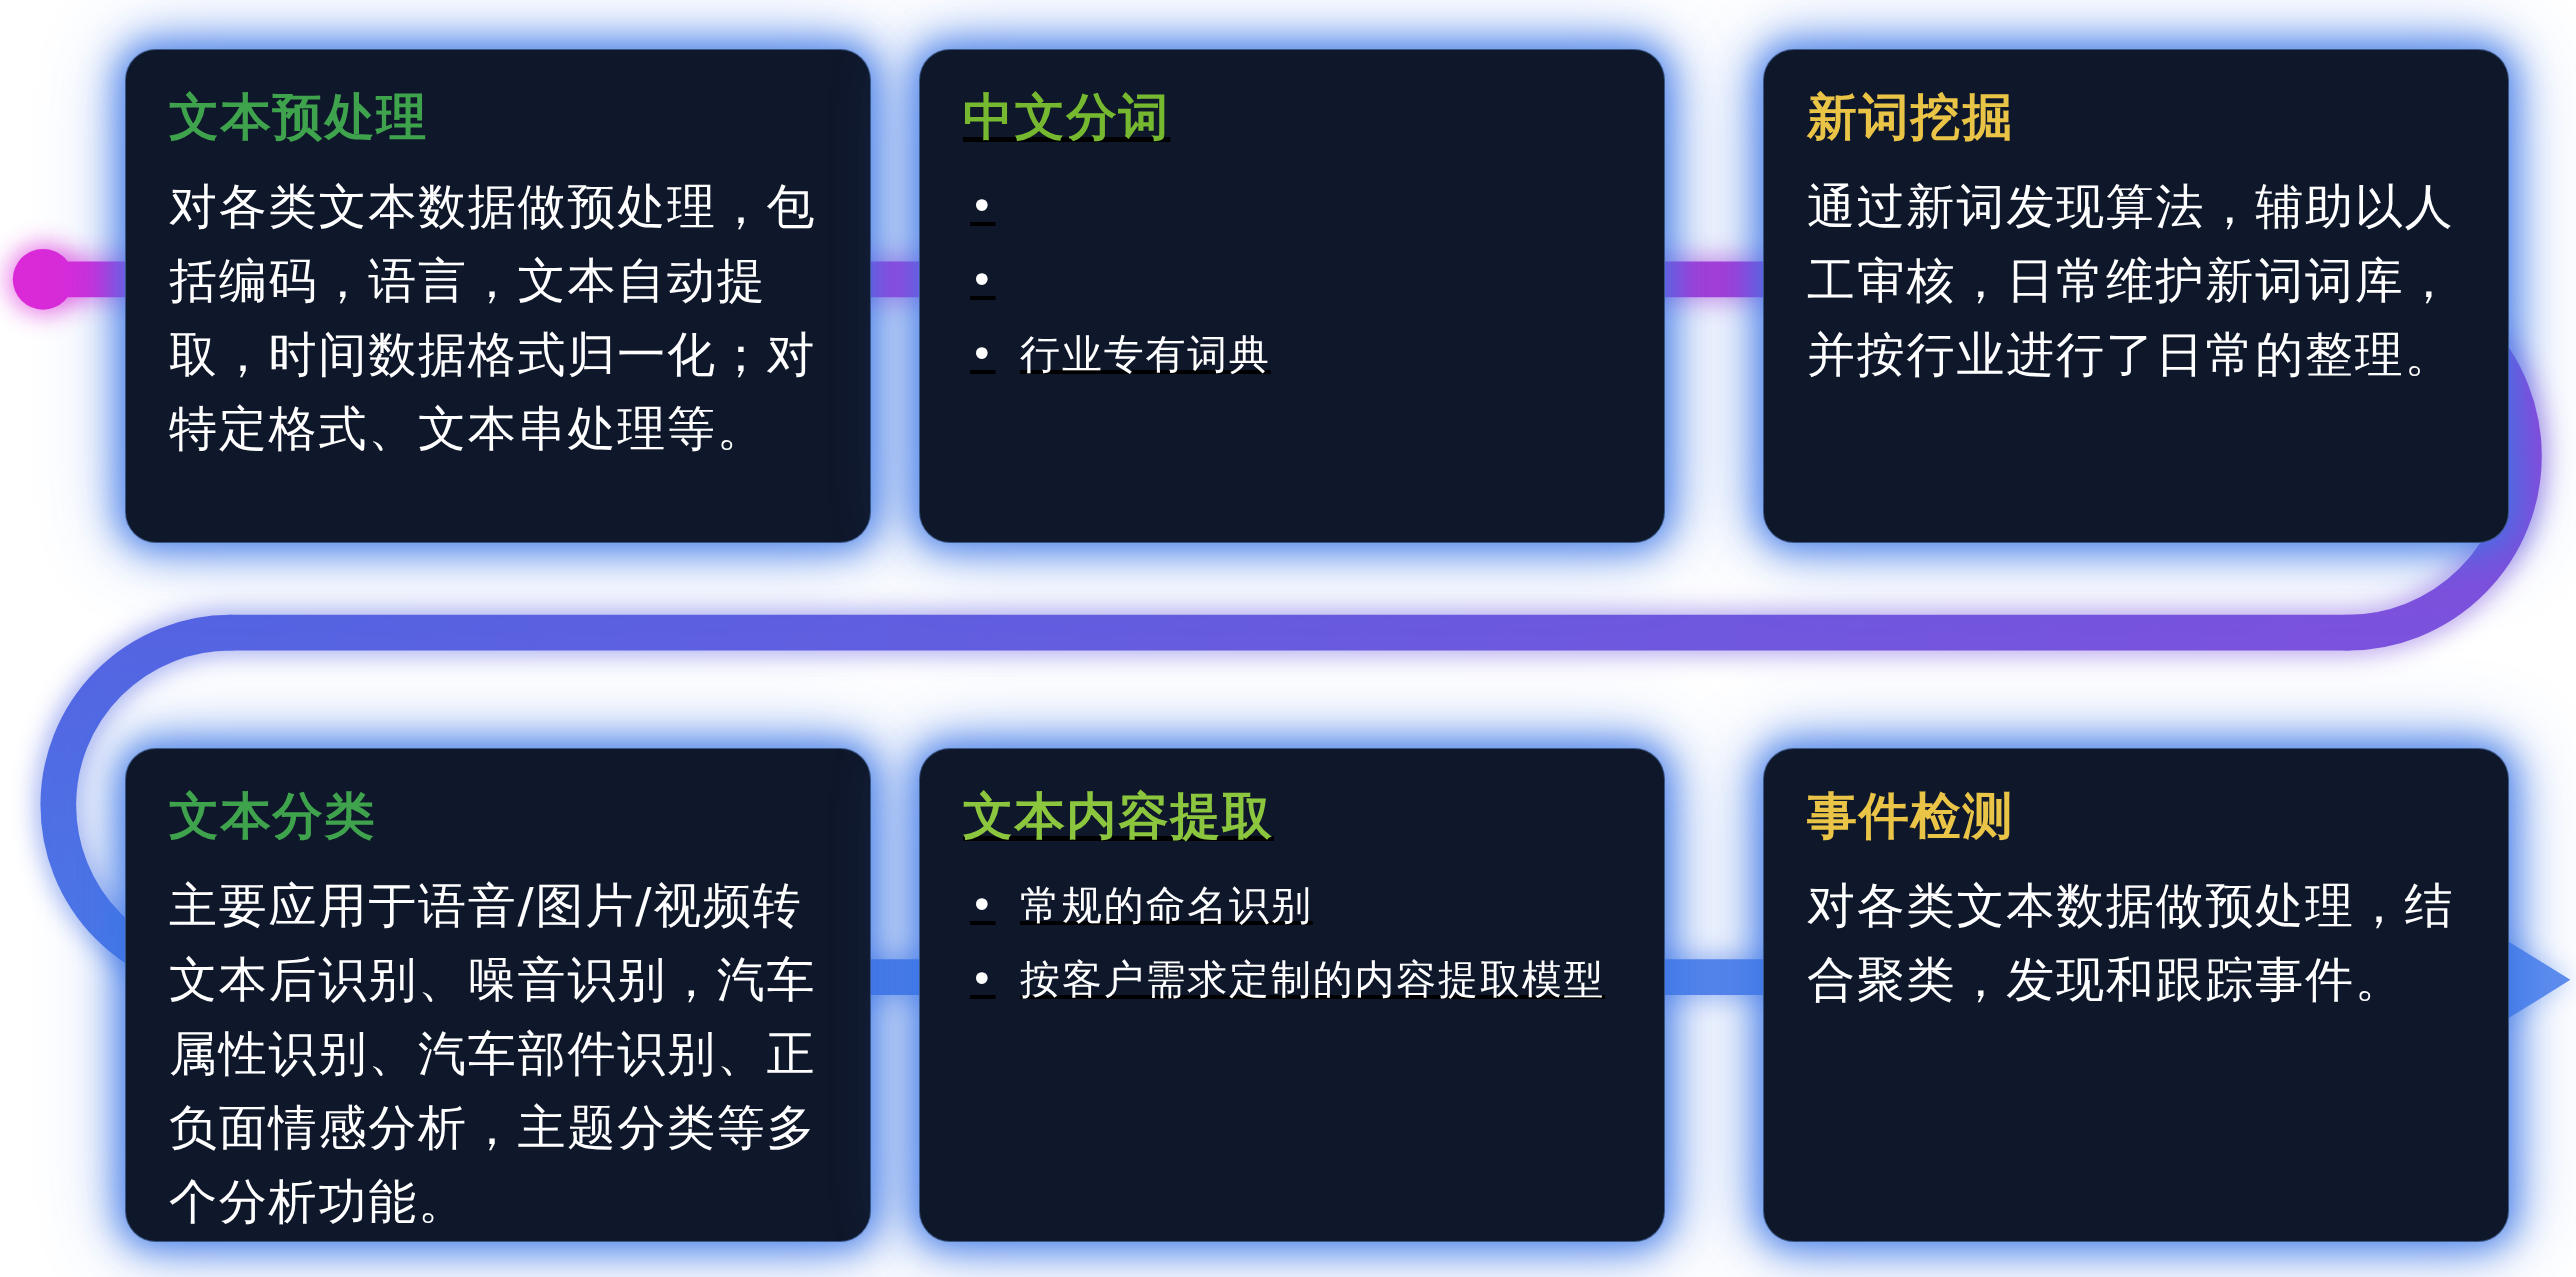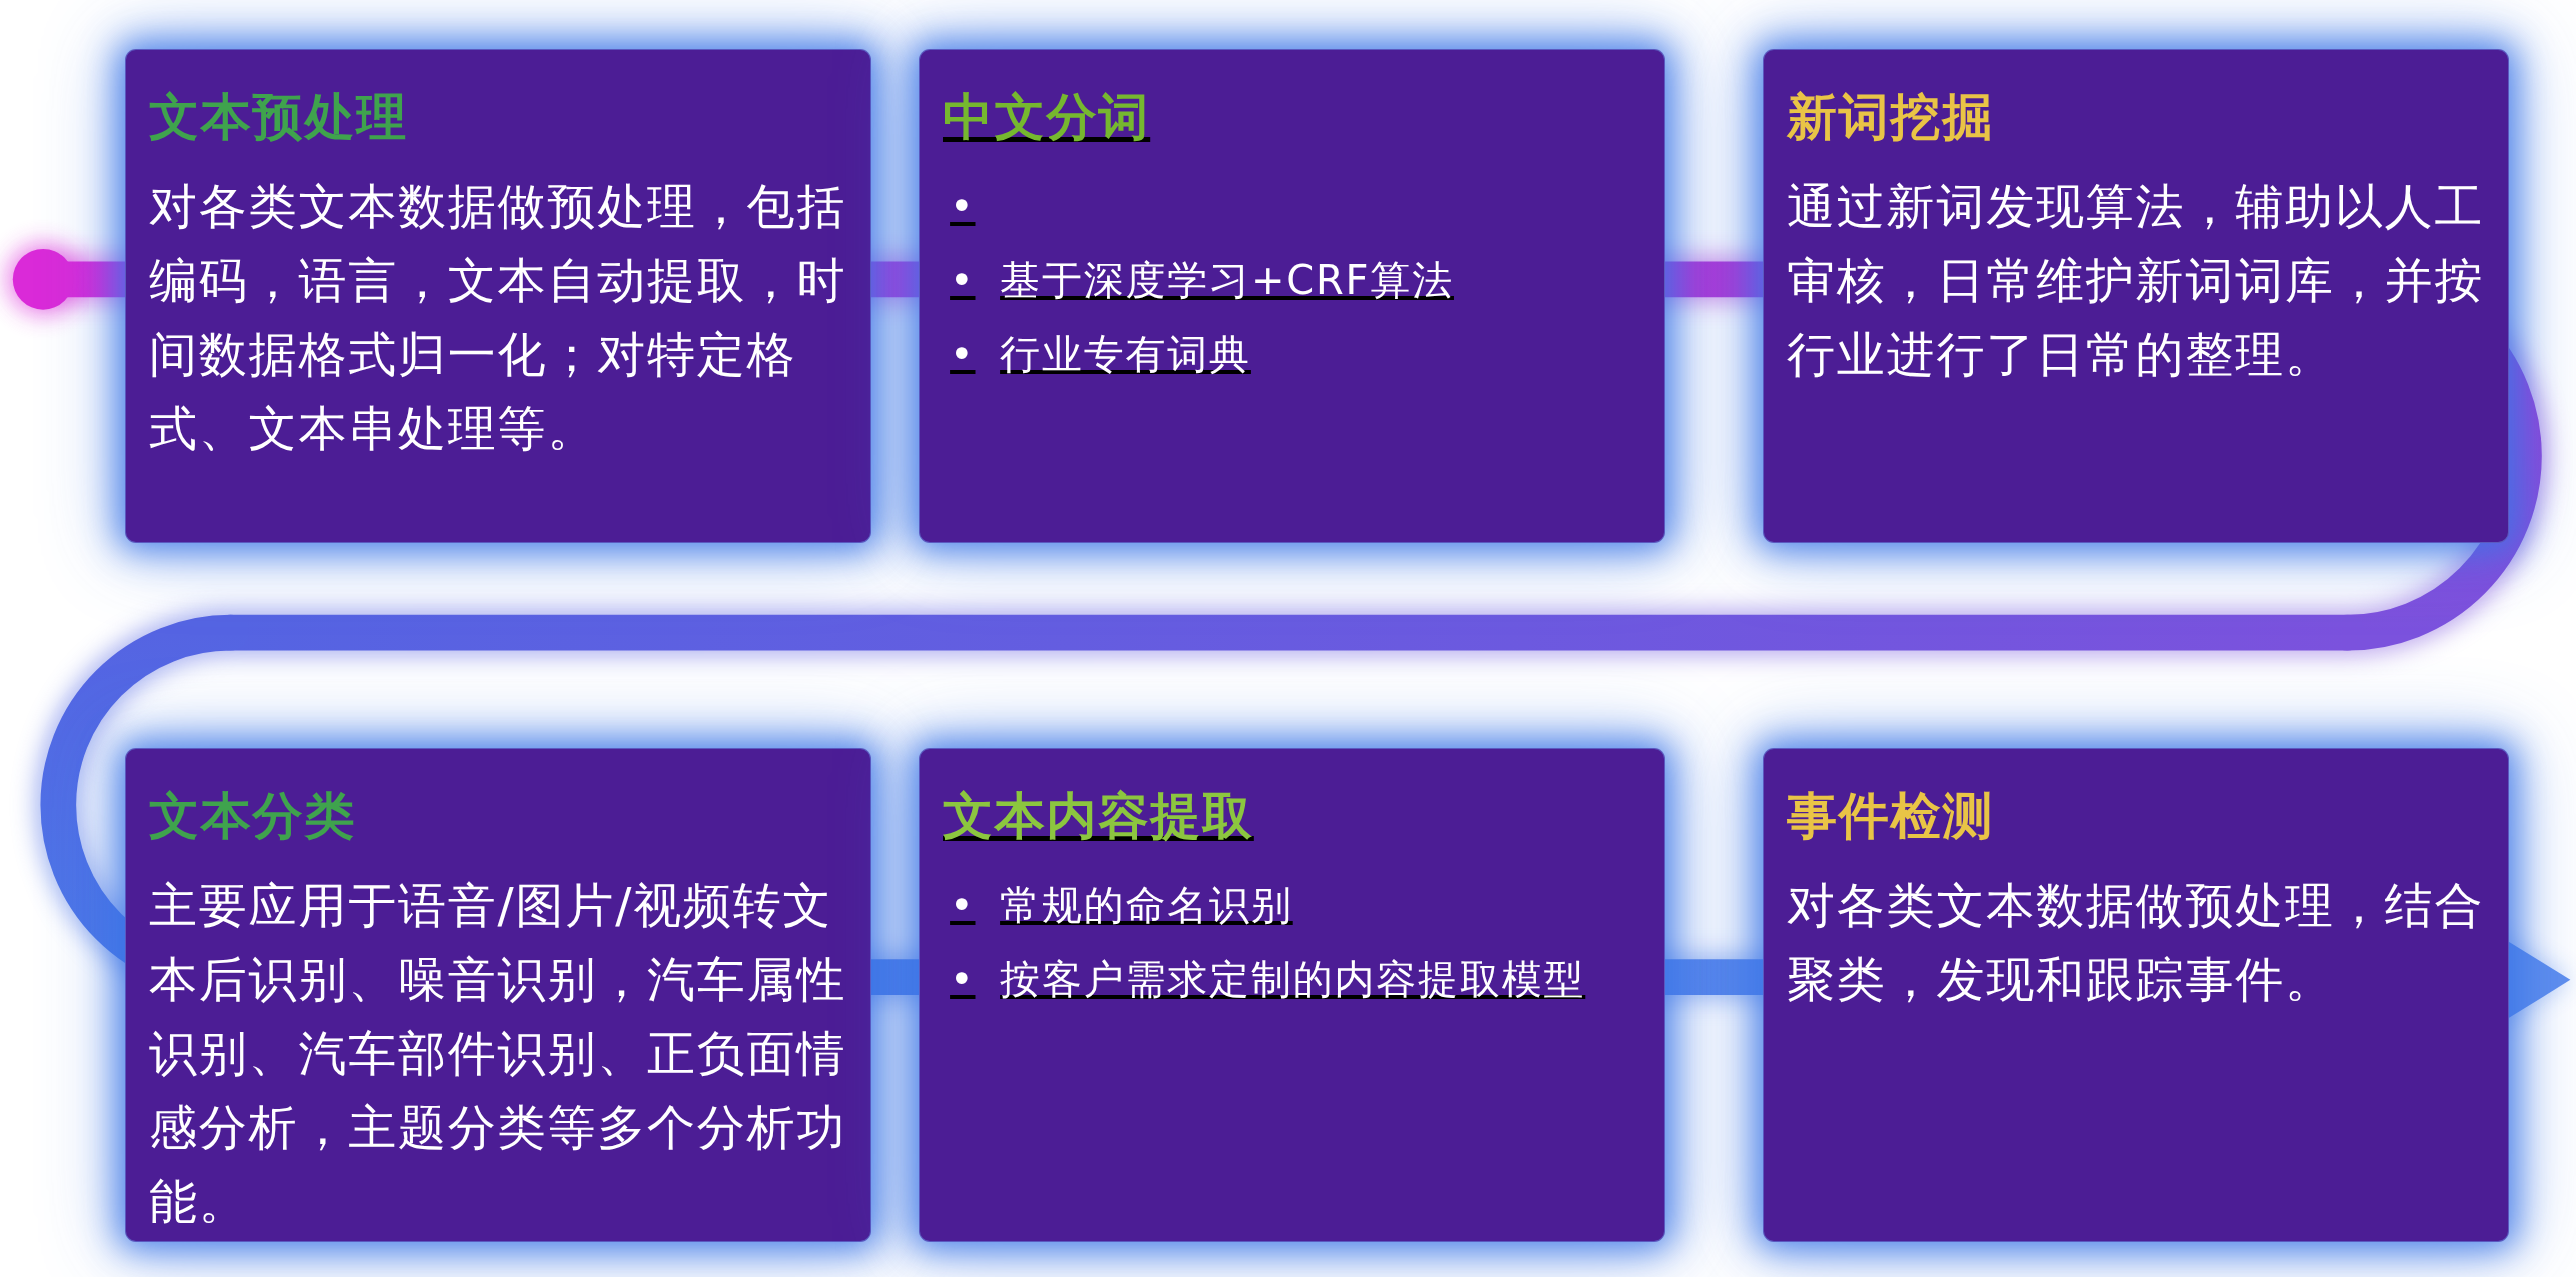--- a/index.html
+++ b/index.html
@@ -19,24 +19,24 @@
     position: absolute;
     left: 0;
     top: 0;
     z-index: 0;
   }
   .card {
     position: absolute;
     width: 746px;
     height: 494px;
     box-sizing: border-box;
-    padding: 36px 23px;
-    background: #4c1d95;
+    padding: 36px 43px;
+    background: #0f172a;
     border: 1.8px solid rgba(110,165,245,0.45);
-    border-radius: 11px;
+    border-radius: 31px;
     box-shadow: 0 0 34px 8px rgba(59,118,230,0.85), 0 0 80px 3.6px rgba(59,118,230,0.45);
     z-index: 1;
   }
   .row1 { top: 49px; }
   .row2 { top: 748px; }
   .col1 { left: 125px; }
   .col2 { left: 919px; text-decoration: underline; }
   .col3 { left: 1763px; }
   .card-title {
     margin: 0 0 21.4px 0;
@@ -131,21 +131,20 @@
   </section>
 
   <section class="card row1 col2">
     <h2 class="card-title" style="color: rgb(118, 184, 47);">中文分词</h2>
     <ul class="card-bullets">
       <li>
         <span class="dot">•</span>
       </li>
       <li>
         <span class="dot">•</span>
-        <span>基于深度学习+CRF算法</span>
       </li>
       <li>
         <span class="dot">•</span>
         <span>行业专有词典</span>
       </li>
     </ul>
   </section>
 
   <section class="card row1 col3">
     <h2 class="card-title" style="color: rgb(233, 196, 70);">新词挖掘</h2>

